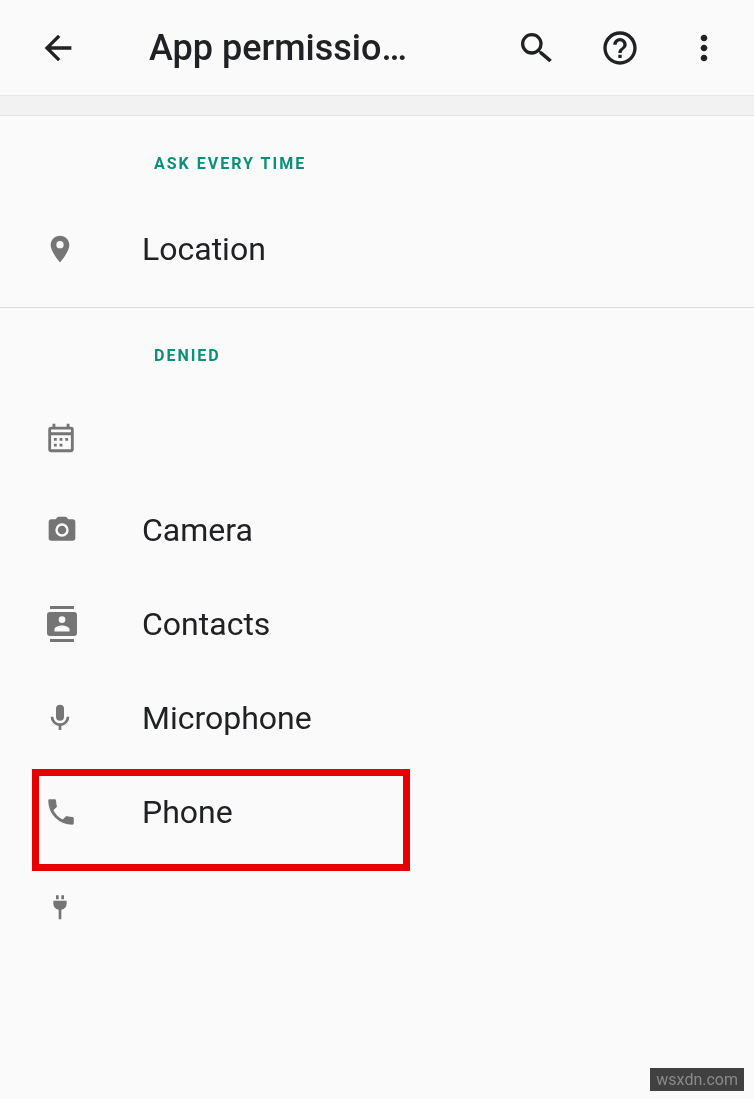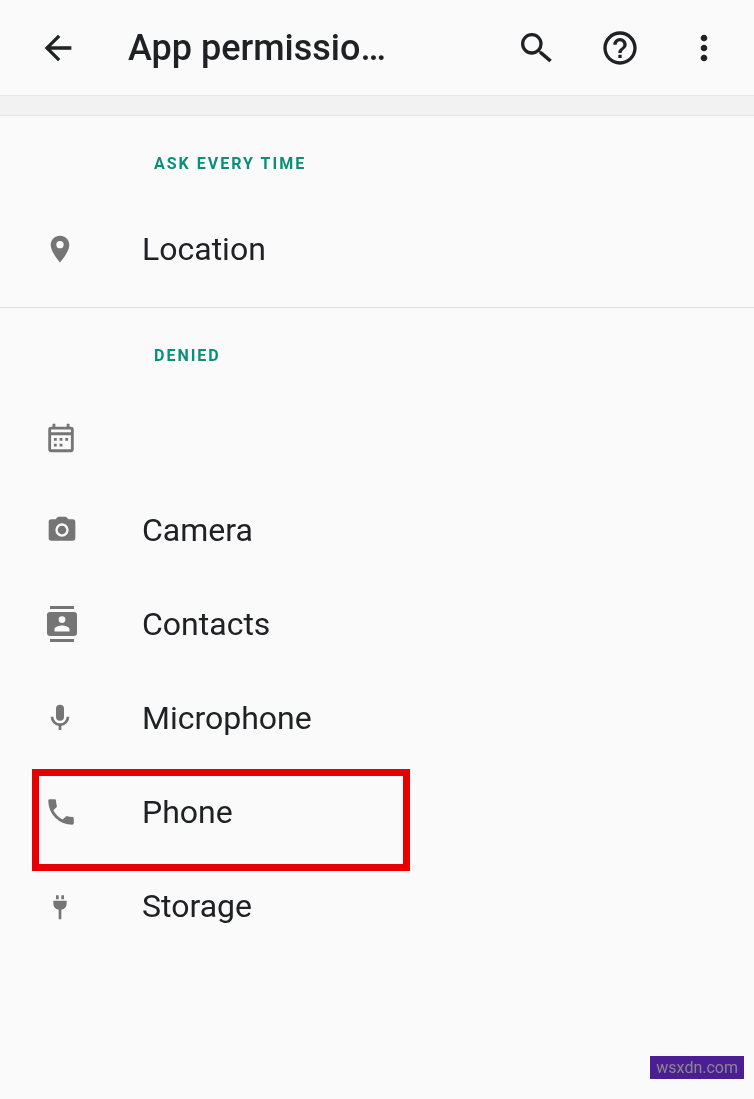--- a/index.html
+++ b/index.html
@@ -11,20 +11,21 @@
       overflow: hidden;
       position: relative;
     }
     .header {
       height: 96px;
       display: flex;
       align-items: center;
       padding: 0 30px 0 38px;
       background: #fafafa;
       border-bottom: 1px solid #e8e8e8;
+      gap: 21px;
     }
     .header-title {
       font-size: 36px;
       font-weight: 500;
       color: #202124;
       margin-left: 50px;
       flex: 1;
       white-space: nowrap;
       overflow: hidden;
       text-overflow: ellipsis;
@@ -81,25 +82,25 @@
       position: absolute;
       border: 7px solid #e60000;
       width: 378px;
       height: 102px;
       left: 32px;
       top: 769px;
       pointer-events: none;
     }
     .watermark {
       position: absolute;
-      bottom: 20px;
+      bottom: 8px;
       right: 10px;
       font-size: 16px;
       color: #8a8a8a;
-      background: #4c1d95;
+      background: #404040;
       padding: 2px 6px;
     }
     svg { display: block; }
   </style>
 </head>
 <body>
 
 <div class="header">
   <span class="icon-btn">
     <svg width="40" height="40" viewBox="0 0 24 24">
@@ -196,18 +197,17 @@
         <path fill="#757575" d="M12 2a1 1 0 00-1 1v1h-1a2 2 0 00-2 2v3h1V6h6v3h1V6a2 2 0 00-2-2h-1V3a1 1 0 00-1-1zM7 10v1a5 5 0 004 4.9V20h2v-4.1a5 5 0 004-4.9v-1H7z" display="none"></path>
         <path fill="#757575" d="M15 9h1V7h-2v2h-1V4h-2v5h-1V7H8v2h1v1a3 3 0 002 2.83V20h2v-7.17A3 3 0 0015 10V9z" display="none"></path>
         <path fill="#757575" d="M7 14l5 5 5-5h-3V7h-4v7H7zM5 20h14v2H5z" display="none"></path>
         <path fill="#757575" d="M16 6V4h-2v2h-1V4h-2v2h-1V4H8v3a4 4 0 003 3.87V19H9v2h6v-2h-2v-8.13A4 4 0 0016 7V6z" display="none"></path>
         <path fill="#757575" d="M8 4v2h1V4H8zm3 0v2h2V4h-2zm4 0v2h1V4h-1zM7 7v3a5 5 0 004 4.9V20h2v-5.1A5 5 0 0017 10V7H7z" display="none"></path>
         <path fill="#757575" d="M12 2L8 8h3v6h2V8h3l-4-6zM7 16h10v2H7zM5 20h14v2H5z" display="none"></path>
         <path fill="#757575" d="M15 7h-1V3h-2v4h-1V3H9v4H8v1h-.5v2a4.5 4.5 0 003.5 4.39V21h2v-6.61A4.5 4.5 0 0016.5 10V8H16V7h-1z" display="none"></path>
         <path fill="#757575" d="M9 4h2v3H9zm4 0h2v3h-2zM7 8v2a5 5 0 004 4.9V22h2v-7.1A5 5 0 0017 10V8H7z"></path>
       </svg>
   </span>
-  <span class="item-label">Storage</span>
 </div>
 
 <div class="highlight-box"></div>
 
 <div class="watermark">wsxdn.com</div>
 
 </body></html>

